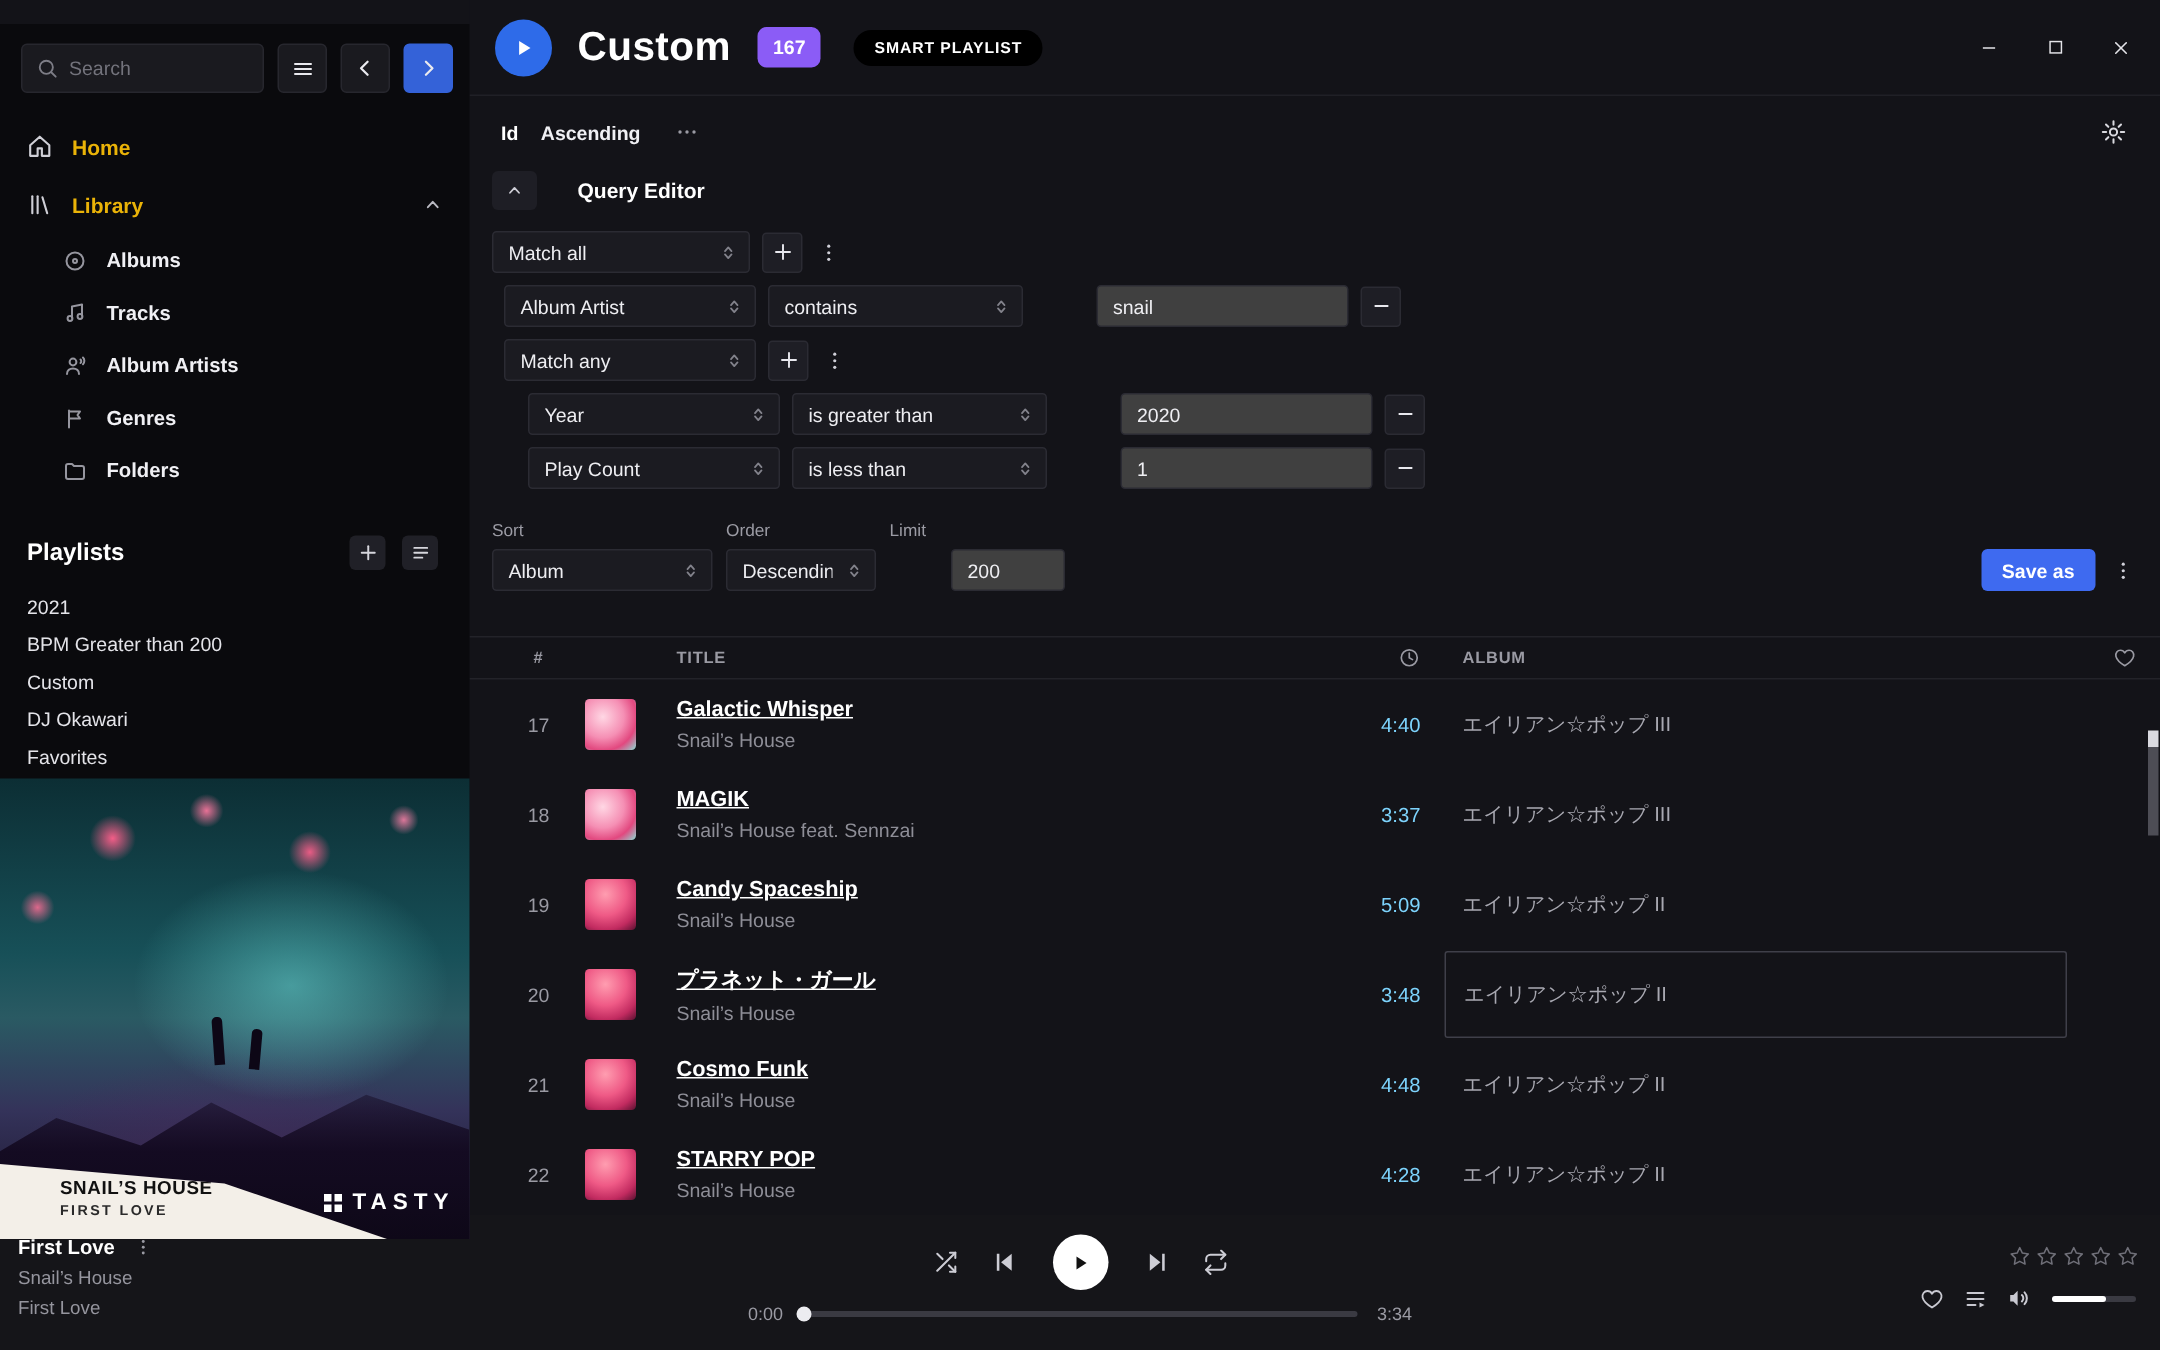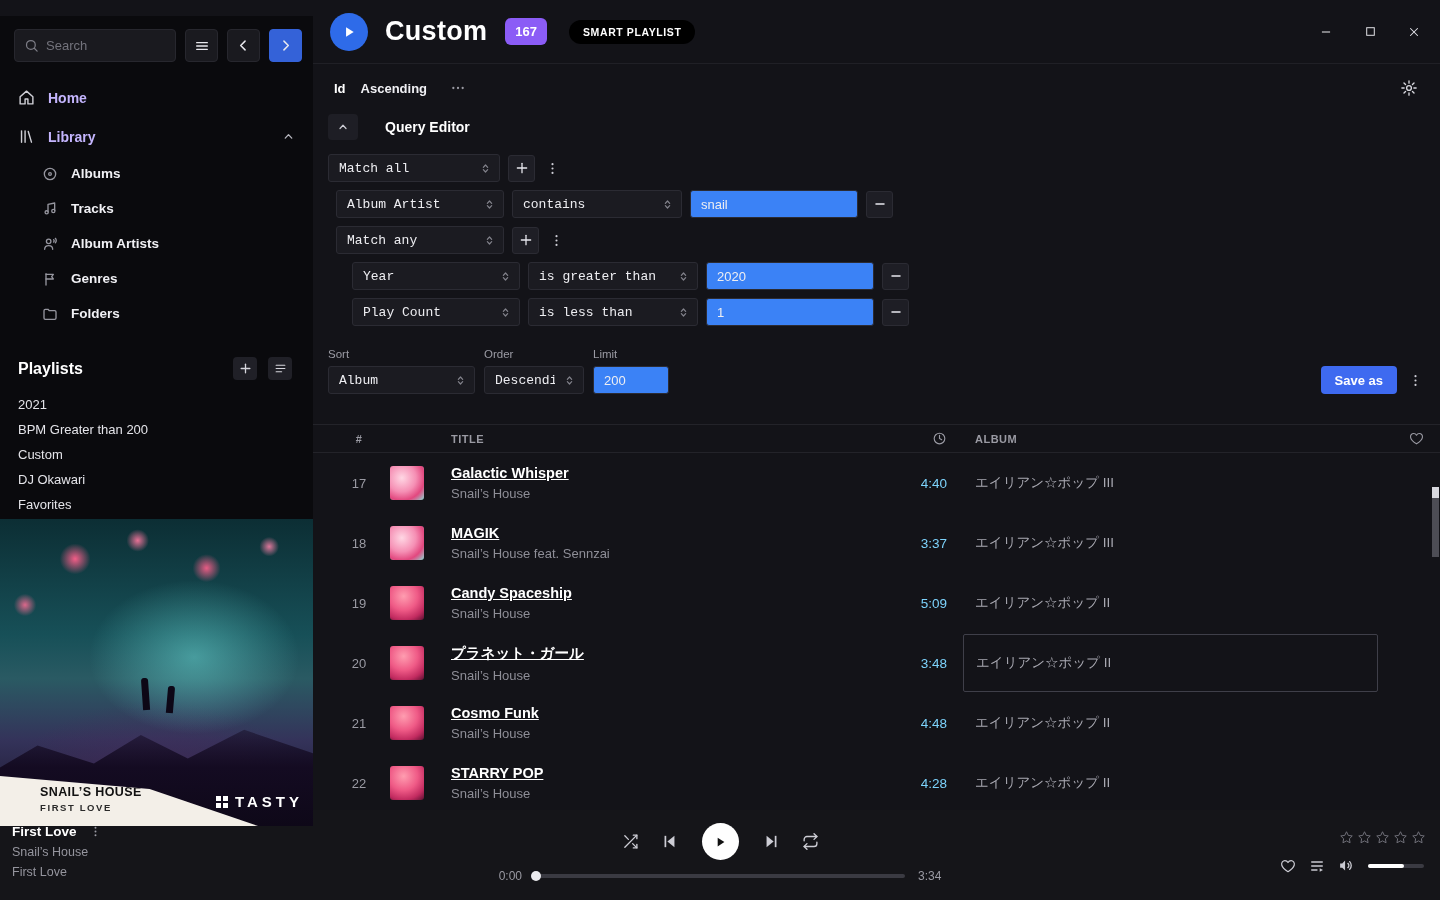--- a/index.html
+++ b/index.html
@@ -16,21 +16,21 @@
   .searchbox{width:162px;height:33px;background:#1a1a1f;border:1px solid #27272e;border-radius:4px;
              display:flex;align-items:center;gap:7px;padding:0 9px;color:#7d7d86;}
   .searchbox input{flex:1;min-width:0;background:transparent;border:0;outline:0;color:#e6e6ea;
                    font-size:13px;font-family:inherit;}
   .searchbox input::placeholder{color:#73737c;}
   .sq-btn{width:33px;height:33px;background:#1a1a1f;border:1px solid #27272e;border-radius:4px;
           display:flex;align-items:center;justify-content:center;color:#e9e9ee;flex:0 0 auto;}
   .sq-btn.accent{background:#3462d8;border-color:#3462d8;}
   .nav{padding-top:4px;}
   .nav-item{height:39px;display:flex;align-items:center;gap:13px;padding:0 18px;
-            font-size:14px;font-weight:700;color:#c4b5fd;cursor:pointer;}
+            font-size:14px;font-weight:700;color:#eab308;cursor:pointer;}
   .nav-item .ni{color:#cfcfd6;}
   .nav-item .chev{margin-left:auto;color:#b9b9c1;}
   .sub-item{height:35px;display:flex;align-items:center;gap:13px;padding:0 18px 0 42px;
             font-size:13.5px;font-weight:700;color:#f0f0f4;cursor:pointer;}
   .sub-item .si{color:#96969f;}
   .pl-head{display:flex;align-items:center;padding:26px 21px 10px 18px;}
   .pl-head h2{font-size:16px;font-weight:800;}
   .pl-btns{margin-left:auto;display:flex;gap:11px;}
   .pl-btn{width:24px;height:23px;background:#202027;border-radius:4px;display:flex;
           align-items:center;justify-content:center;color:#d6d6dd;}
@@ -82,26 +82,26 @@
 
   .qe{padding-left:15px;}
   .qe-head{display:flex;align-items:center;gap:27px;margin:2px 0 14px;}
   .qe-collapse{width:30px;height:26px;background:#1e1e25;border-radius:4px;display:flex;
                align-items:center;justify-content:center;color:#cdcdd5;}
   .qe-title{font-size:14px;font-weight:700;}
   .qrow{display:flex;align-items:center;gap:8px;margin-bottom:8px;}
   .ind1{margin-left:8px;align-items:center;}
   .ind2{margin-left:24px;}
   .sel{height:28px;background:#1b1b21;border:1px solid #2b2b33;border-radius:3px;display:flex;
-       align-items:center;gap:8px;padding:0 7px 0 10px;font-size:13px;color:#eeeef2;cursor:pointer;font-family:Liberation Mono, monospace;}
+       align-items:center;gap:8px;padding:0 7px 0 10px;font-size:13px;color:#eeeef2;cursor:pointer;}
   .sel .lbl{flex:1;white-space:nowrap;overflow:hidden;}
   .sel .spin{color:#82828b;flex:0 0 auto;}
   .w-match{width:172px;}.w-field{width:168px;}.w-op{width:170px;}
-  .tin{height:28px;background:#3b82f6;border:1px solid #2b2b33;border-radius:3px;color:#eeeef2;
-       font-size:13px;padding:0 10px;font-family:inherit;outline:none;}
+  .tin{height:28px;background:#404040;border:1px solid #2b2b33;border-radius:3px;color:#eeeef2;
+       font-size:13px;padding:0 10px;font-family:inherit;outline:none;margin-left:41px;}
   .w-val{width:168px;}
   .mini{width:27px;height:27px;background:#1e1e25;border:1px solid #2b2b33;border-radius:3px;
         display:flex;align-items:center;justify-content:center;color:#e8e8ee;}
   .kebab{width:18px;height:27px;display:flex;align-items:center;justify-content:center;color:#cfcfd7;}
 
   .sortctl{display:flex;align-items:flex-end;gap:9px;margin-top:22px;padding-right:16px;}
   .fld{display:flex;flex-direction:column;gap:6px;}
   .fld label{font-size:11.5px;color:#9b9ba4;}
   .w-sort{width:147px;}.w-order{width:100px;}.w-limit{width:76px;}
   .saveas{margin-left:auto;height:28px;padding:0 14px;background:#3e6af0;border-radius:4px;

